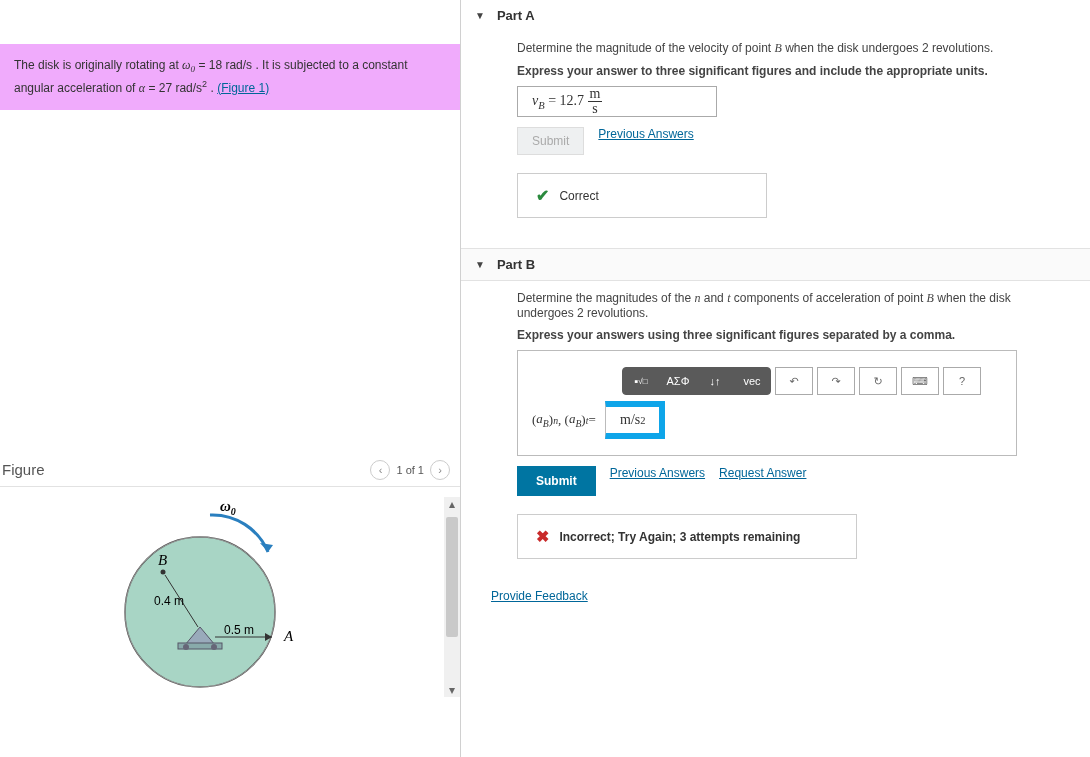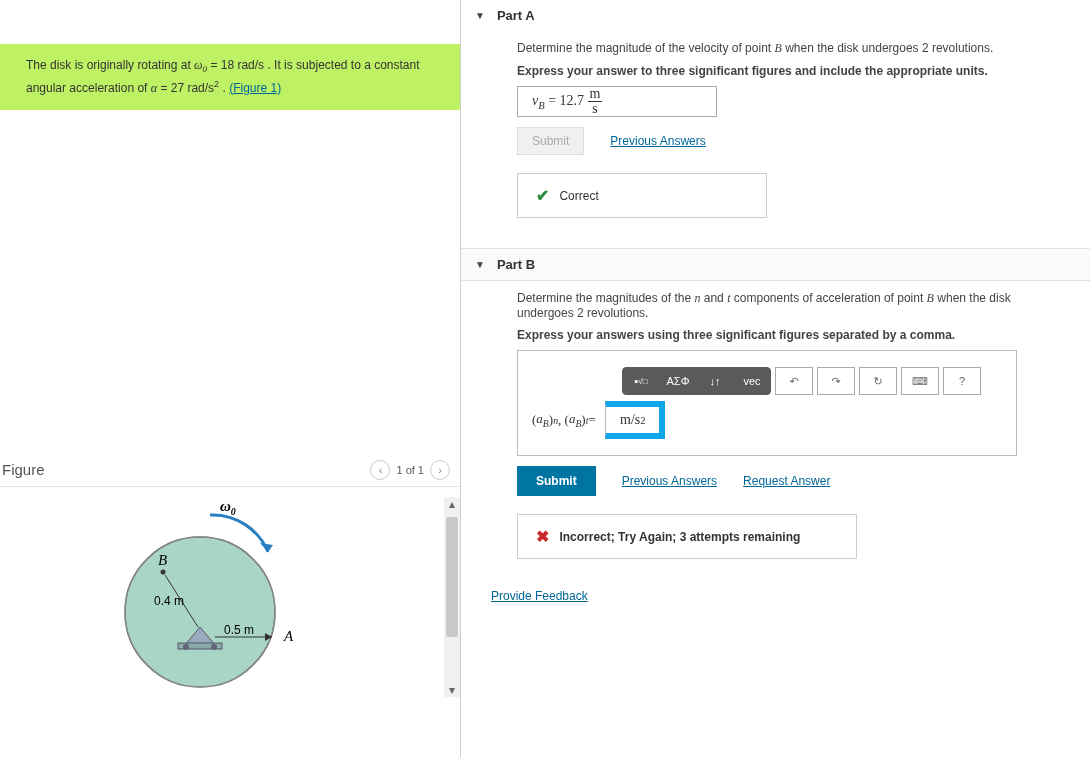--- a/index.html
+++ b/index.html
@@ -11,22 +11,22 @@
     background: #fff;
     width: 1090px;
     height: 757px;
   }
   .container { display: flex; width: 100%; height: 100%; }
   .left-col { width: 460px; padding: 0; position: relative; }
   .divider { width: 1px; background: #d0d0d0; }
   .right-col { flex: 1; padding: 0; }
 
   .problem-box {
-    background: #bef264;
-    padding: 12px 26px;
+    background: #f0abfc;
+    padding: 12px 14px;
     margin-top: 44px;
     line-height: 1.6;
     color: #333;
   }
   .problem-box a { color: #006699; text-decoration: underline; }
   .math-i { font-style: italic; font-family: 'Times New Roman', serif; }
   .sub { vertical-align: sub; font-size: 0.75em; }
   .sup { vertical-align: super; font-size: 0.75em; }
 
   .figure-hdr {
@@ -59,21 +59,21 @@
   .part-b-header { border-top: 1px solid #e2e2e2; background:#fafafa; border-bottom:1px solid #e2e2e2; margin-top:20px;}
   .part-body { padding: 10px 40px 10px 56px; }
   .question-text { margin-bottom: 8px; color: #444; }
   .bold-instr { font-weight: bold; }
 
   .answer-box-A {
     border: 1px solid #aaa; display: inline-block; padding: 0 14px;
     font-family: 'Times New Roman', serif; font-size: 14px;
     min-width: 200px;
   }
-  .submit-row { margin-top: 10px; display: flex; align-items: center; gap: 26px; }
+  .submit-row { margin-top: 10px; display: flex; gap: 14px; }
   .btn-muted {
     background: #eef0f1; color: #aaa; border: 1px solid #ddd;
     padding: 6px 14px; font-size: 12px; cursor: default;
   }
   .btn-primary {
     background: #0075a2; color: #fff; border: 1px solid #0075a2;
     padding: 7px 18px; font-size: 12px; font-weight: bold; cursor: pointer;
   }
   .link { color: #006699; text-decoration: underline; cursor: pointer; font-size: 12px;}
   .feedback-box {

